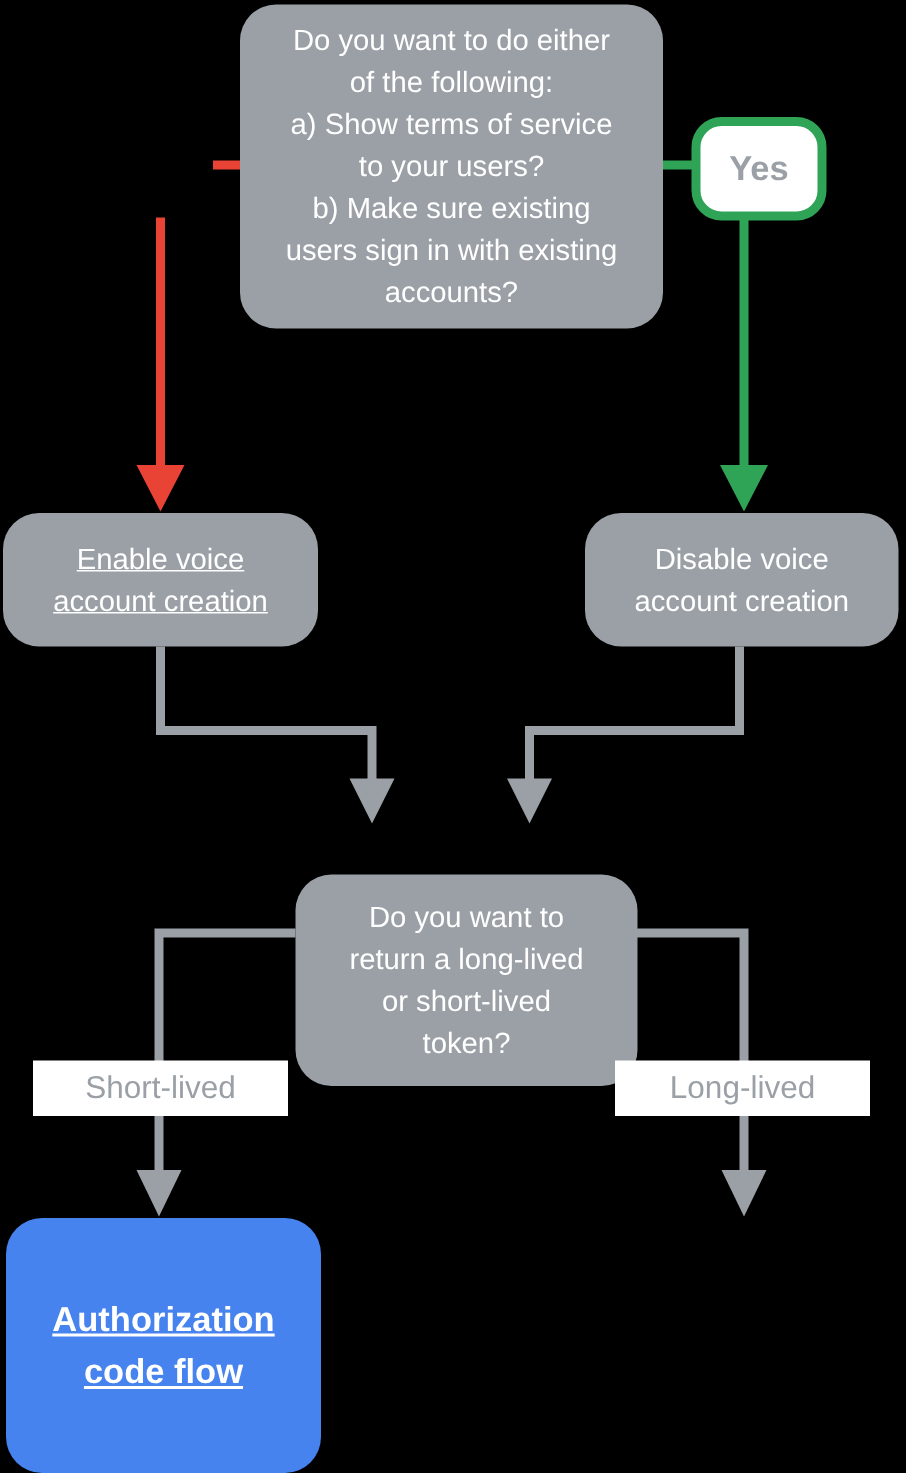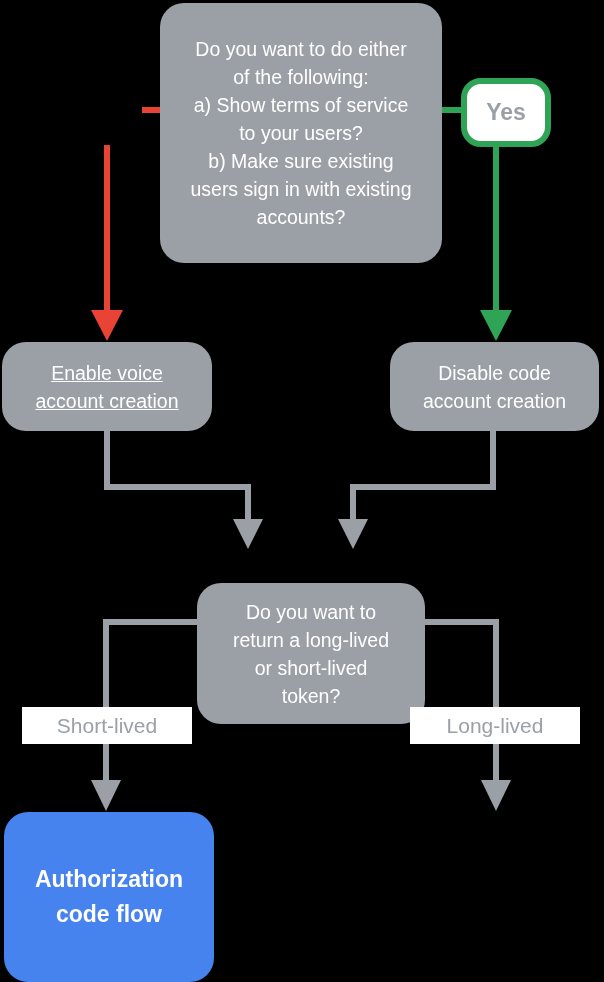--- a/index.html
+++ b/index.html
@@ -55,20 +55,21 @@
     line-height: 28px;
     font-weight: 400;
   }
   .node-blue {
     background: var(--blue);
     color: #FFFFFF;
     border-radius: 24px;
     font-size: 23px;
     line-height: 35px;
     font-weight: 700;
+    text-decoration: underline;
   }
   .badge {
     position: absolute;
     box-sizing: border-box;
     display: flex;
     align-items: center;
     justify-content: center;
     background: var(--white-fill);
     color: var(--label-text);
     border-radius: 20px;
@@ -83,21 +84,21 @@
     display: flex;
     align-items: center;
     justify-content: center;
     background: var(--white-fill);
     color: var(--label-text);
     font-size: 21px;
     font-weight: 400;
   }
 
   
-  #q1       { left: 160px; top: 3px;   width: 282px; height: 260px; }
+  #q1       { left: 160px; top: 3px;   width: 282px; height: 216px; }
   #badge-no { left: 73px;  top: 78px;  width: 69px;  height: 69px; }
   #badge-yes{ left: 461px; top: 78px;  width: 90px;  height: 69px; }
   #enable   { left: 2px;   top: 342px; width: 210px; height: 89px; text-decoration: underline; }
   #disable  { left: 390px; top: 342px; width: 209px; height: 89px; }
   #q2       { left: 197px; top: 551px; width: 228px; height: 141px; margin-top: 32px; }
   #short-label { left: 22px;  top: 707px; width: 170px; height: 37px; }
   #long-label  { left: 410px; top: 707px; width: 170px; height: 37px; }
   #auth     { left: 4px;   top: 812px; width: 210px; height: 170px; }
   #implicit { left: 390px; top: 812px; width: 209px; height: 170px; }
 </style>
@@ -134,21 +135,21 @@
 b) Make sure existing
 users sign in with existing
 accounts?</div>
 
 
   <div id="badge-yes" class="badge badge-yes">Yes</div>
 
   <div id="enable" class="node node-gray">Enable voice
 account creation</div>
 
-  <div id="disable" class="node node-gray">Disable code
+  <div id="disable" class="node node-gray">Disable voice
 account creation</div>
 
   <div id="q2" class="node node-gray">Do you want to
 return a long-lived
 or short-lived
 token?</div>
 
   <div id="short-label" class="edge-label">Short-lived</div>
 
   <div id="long-label" class="edge-label">Long-lived</div>

